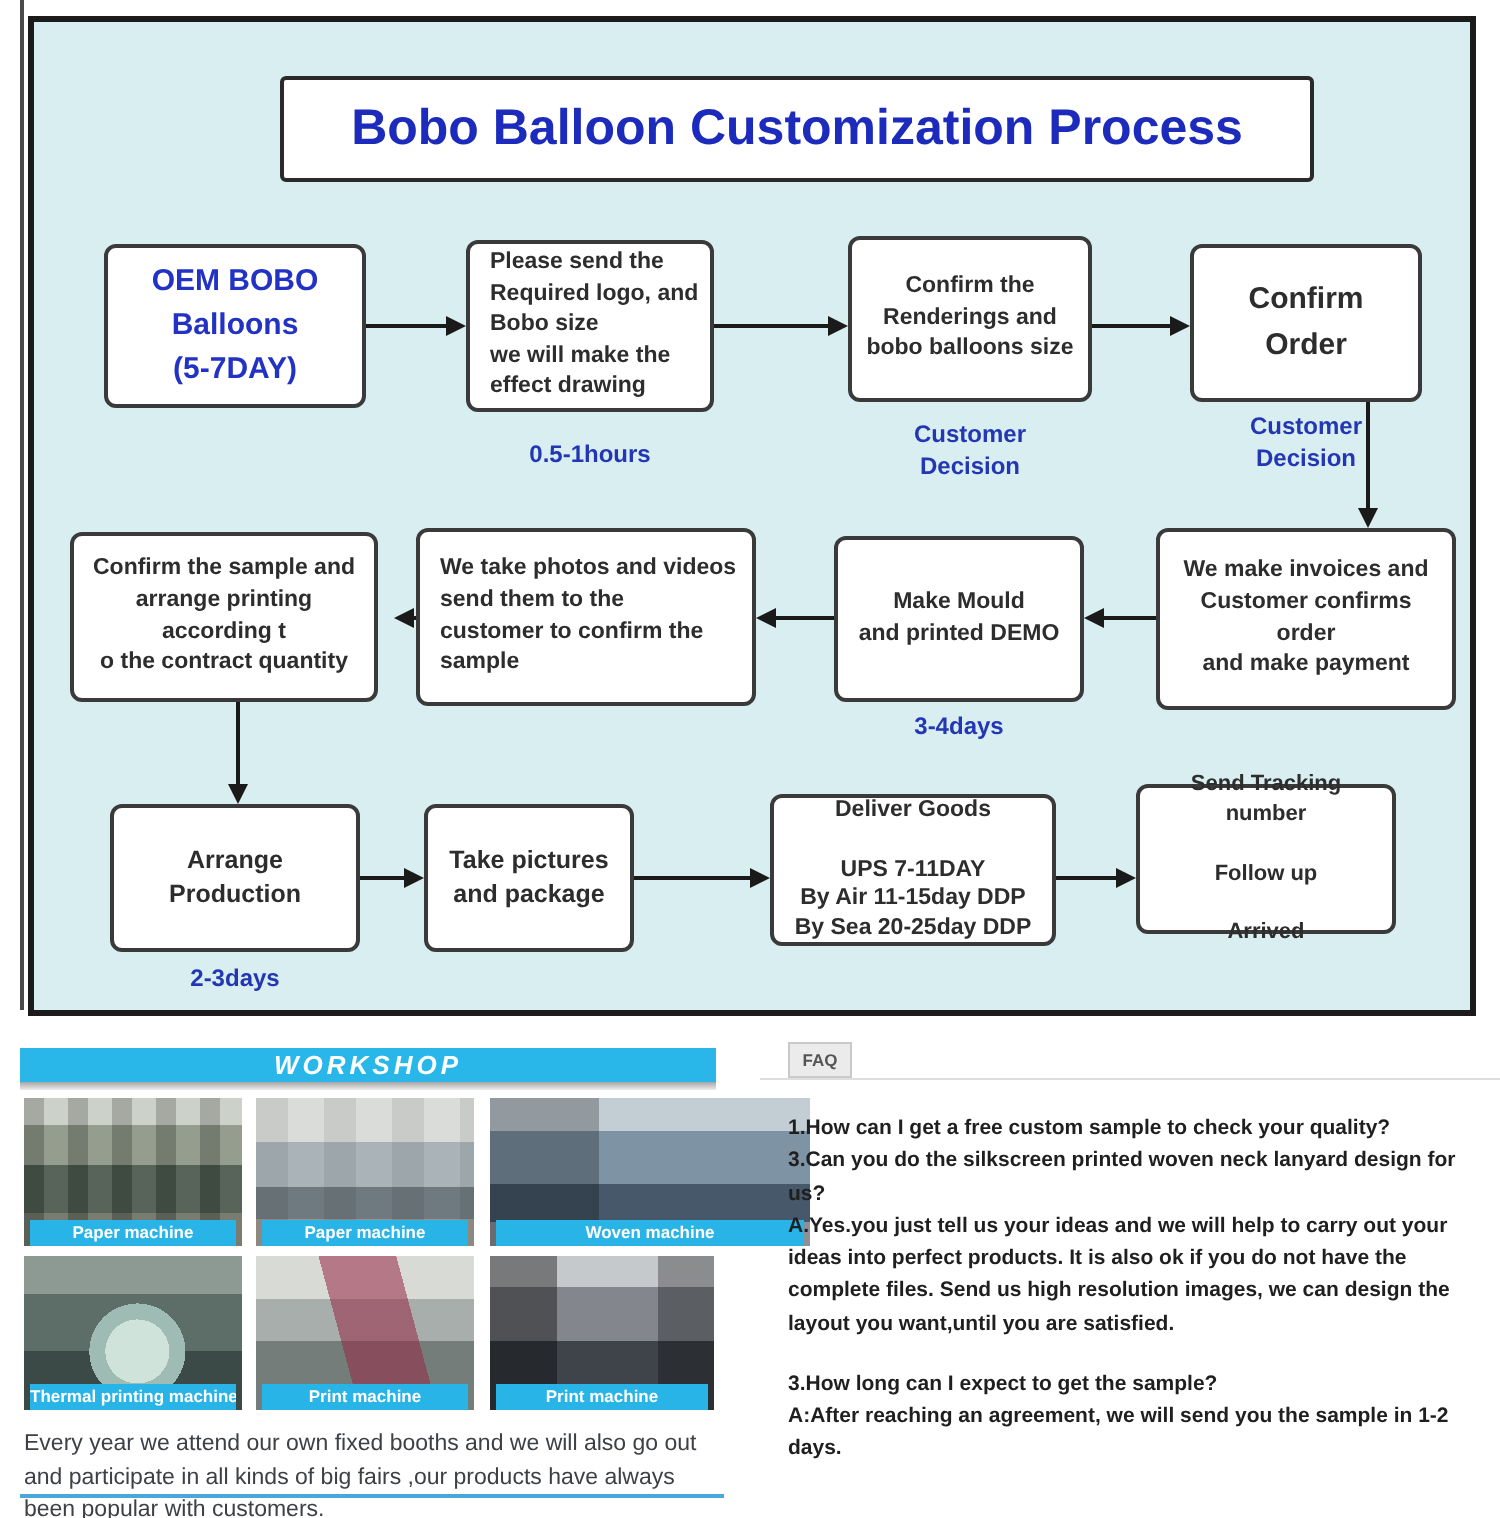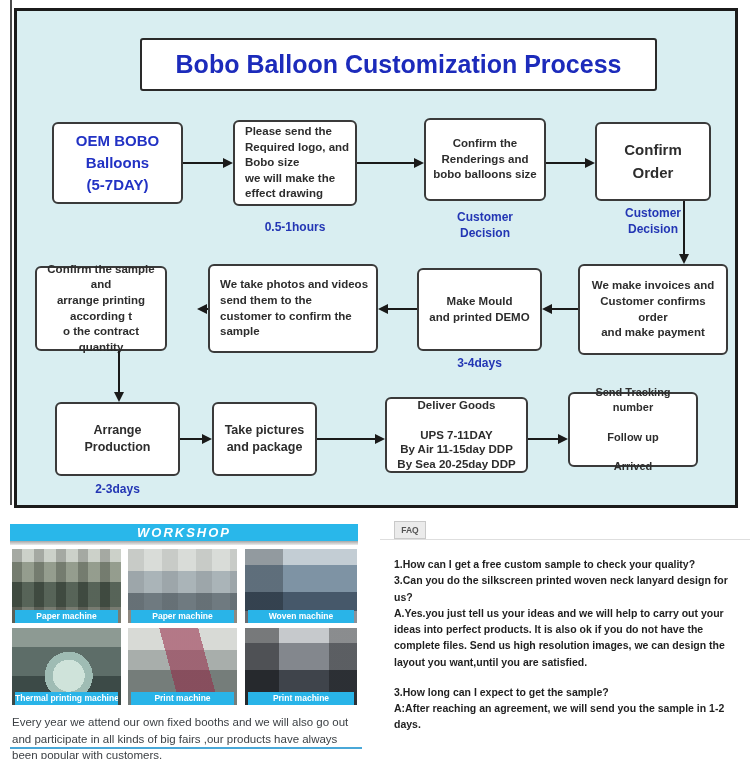--- a/index.html
+++ b/index.html
@@ -19,21 +19,21 @@
   #title-box{position:absolute;left:126px;top:30px;width:517px;height:53px;background:#fff;
        border:2px solid #2a2a2a;border-radius:3px;display:flex;align-items:center;justify-content:center;
        font-weight:bold;font-size:25px;color:#1c2bbb;box-sizing:border-box;}
   #node-oem{left:38px;top:114px;width:131px;height:82px;font-size:15px;color:#2232c4;line-height:1.45;}
   #node-send-logo{left:219px;top:112px;width:124px;height:86px;}
   #node-confirm-renderings{left:410px;top:110px;width:122px;height:83px;}
   #node-confirm-order{left:581px;top:114px;width:116px;height:79px;font-size:15px;line-height:1.5;}
   #node-invoices{left:564px;top:256px;width:150px;height:91px;}
   #node-make-mould{left:403px;top:260px;width:125px;height:83px;}
   #node-take-photos{left:194px;top:256px;width:170px;height:89px;}
-  #node-confirm-sample{left:21px;top:258px;width:132px;height:85px;}
+  #node-confirm-sample{left:21px;top:258px;width:154px;height:85px;}
   #node-arrange-production{left:41px;top:394px;width:125px;height:74px;font-size:12.5px;}
   #node-take-pictures{left:198px;top:394px;width:105px;height:74px;font-size:12.5px;}
   #node-deliver{left:371px;top:389px;width:143px;height:76px;line-height:1.3;}
   #node-tracking{left:554px;top:384px;width:130px;height:75px;font-size:11px;line-height:1.35;}
 
   .flabel{position:absolute;color:#2336b4;font-weight:bold;font-size:12px;text-align:center;
           white-space:pre-line;line-height:1.3;}
   #label-hours{left:219px;top:212px;width:124px;}
   #label-cd1{left:410px;top:202px;width:122px;}
   #label-cd2{left:581px;top:198px;width:116px;}
@@ -181,21 +181,21 @@
 
   <div id="workshop-bar">WORKSHOP</div>
   <div id="workshop-shadow"></div>
 
   <div class="photo p1" style="left:12px;top:549px;">
     <div class="cap">Paper machine</div>
   </div>
   <div class="photo p2" style="left:128px;top:549px;">
     <div class="cap">Paper machine</div>
   </div>
-  <div class="photo p3" style="left:245px;top:549px;width:112px;">
+  <div class="photo p3" style="left:245px;top:549px;width:132px;padding-left:28px;">
     <div class="cap">Woven machine</div>
   </div>
   <div class="photo p4" style="left:12px;top:628px;height:77px;">
     <div class="cap">Thermal printing machine</div>
   </div>
   <div class="photo p5" style="left:128px;top:628px;height:77px;">
     <div class="cap">Print machine</div>
   </div>
   <div class="photo p6" style="left:245px;top:628px;width:112px;height:77px;">
     <div class="cap">Print  machine</div>

